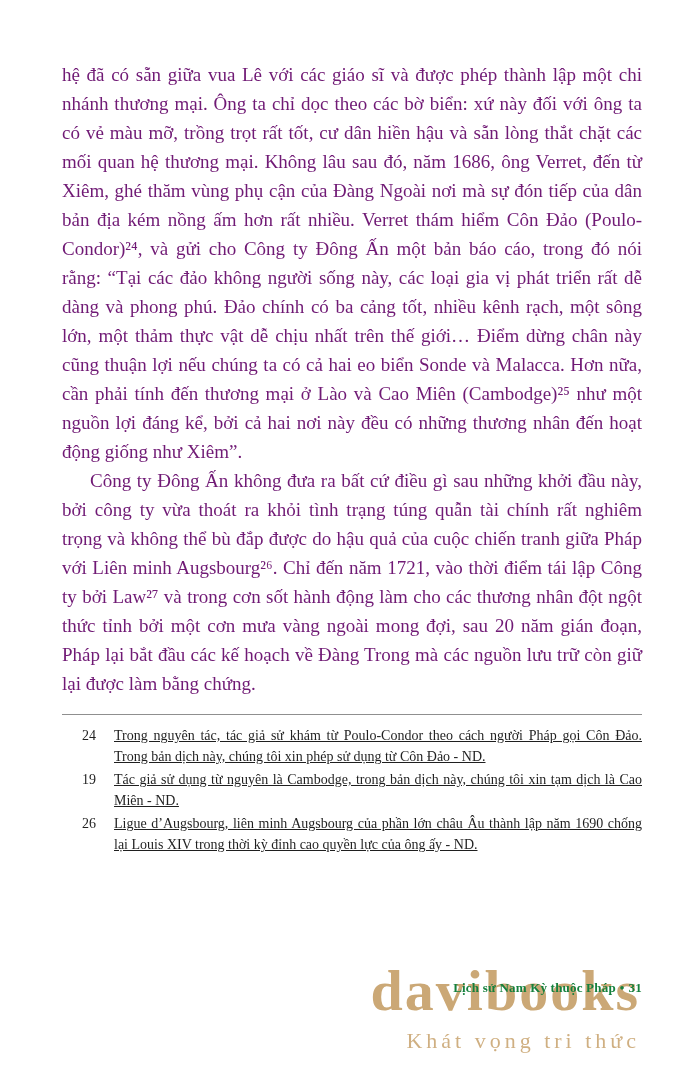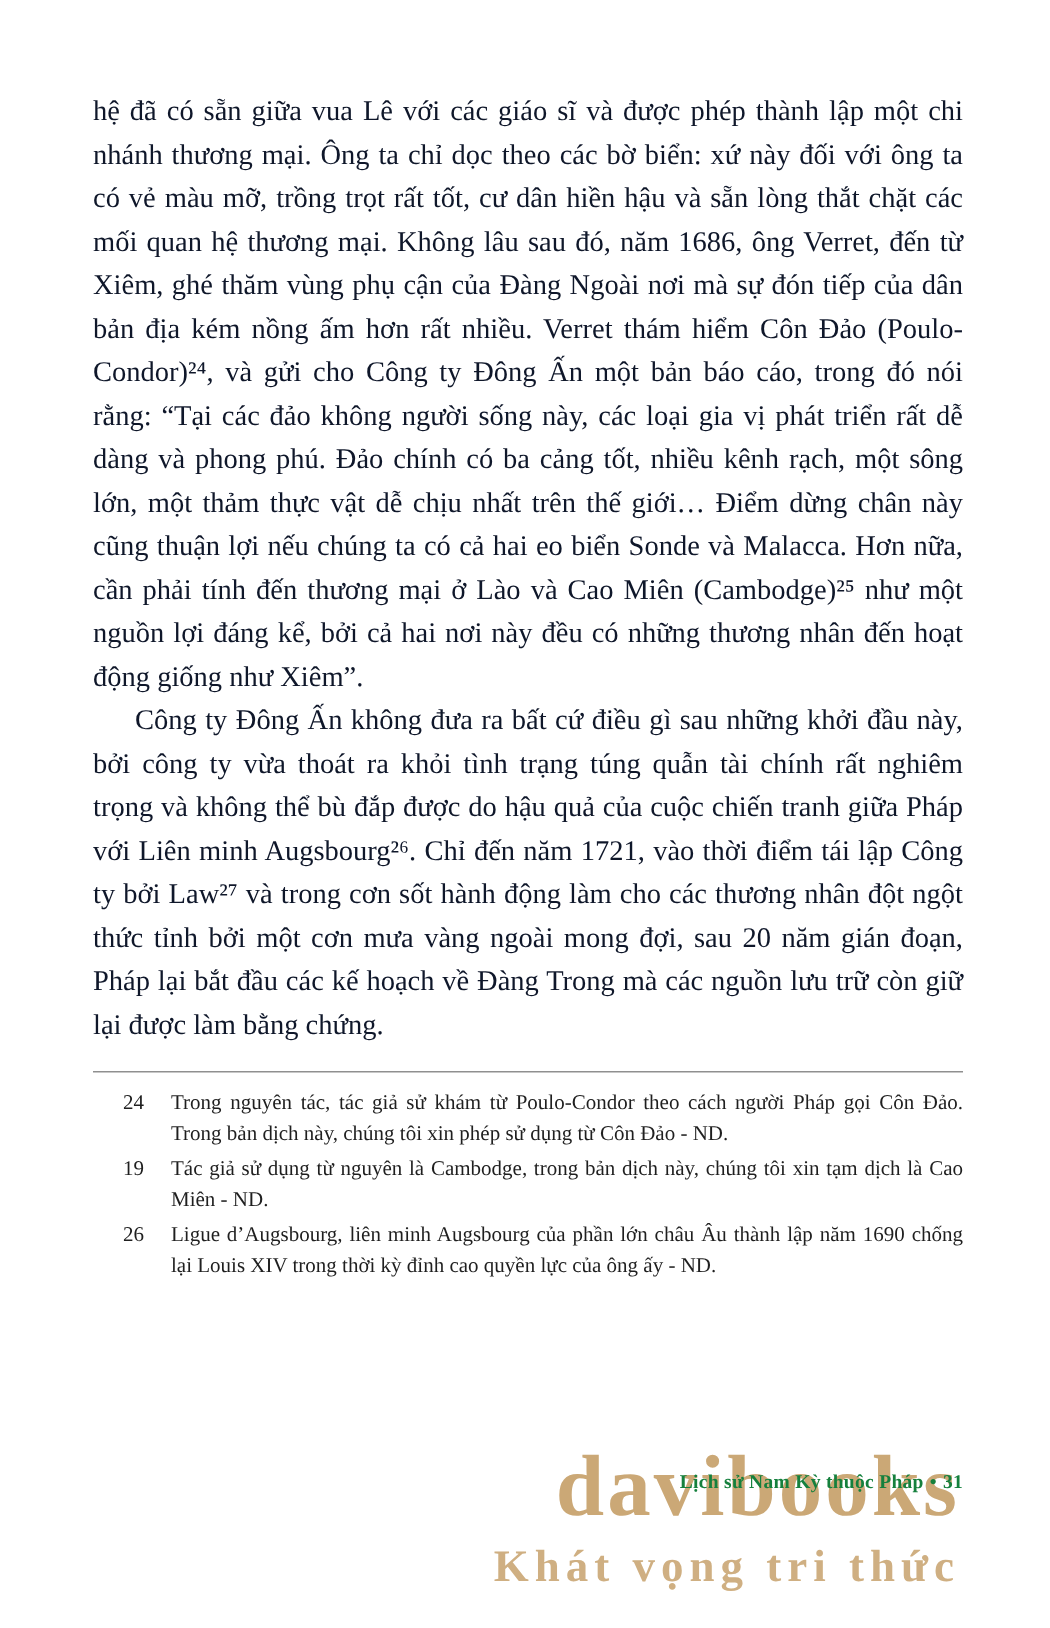--- a/index.html
+++ b/index.html
@@ -20,36 +20,37 @@
     position: absolute;
     left: 62px;
     top: 60px;
     width: 580px;
   }
   .body-text p.para {
     margin: 0;
     font-size: 19px;
     line-height: 29px;
     text-align: justify;
-    color: #0f172a;
+    color: #701a75;
   }
   .body-text p.para.indent {
     text-indent: 28px;
   }
   .footnote-sep {
     border: none;
     border-top: 1px solid #8f8f8f;
     margin: 16px 0 10px 0;
     height: 0;
   }
   .footnotes {
     font-size: 14px;
     line-height: 21px;
     text-align: justify;
     color: #1f1f1f;
+    text-decoration: underline;
   }
   .footnote {
     position: relative;
     padding-left: 52px;
     margin: 0 0 2px 0;
   }
   .footnote .fn-num {
     position: absolute;
     left: 20px;
     top: 0;
@@ -63,22 +64,22 @@
     color: #a16207;
   }
   .watermark .wm-line1 {
     font-size: 58px;
     font-weight: bold;
     letter-spacing: 2px;
     opacity: 0.55;
     line-height: 1;
   }
   .watermark .wm-line2 {
-    font-size: 30px;
-    font-weight: bold;
+    font-size: 22px;
+    font-weight: normal;
     letter-spacing: 4px;
     opacity: 0.5;
     margin-top: 10px;
     line-height: 1;
   }
   .wm-wrap {
     position: absolute;
     top: 962px;
     left: 0;
     width: 700px;

